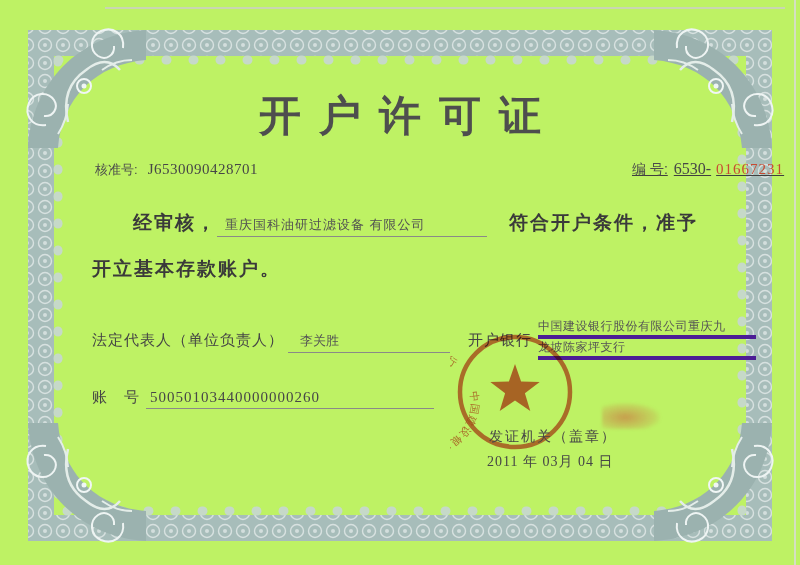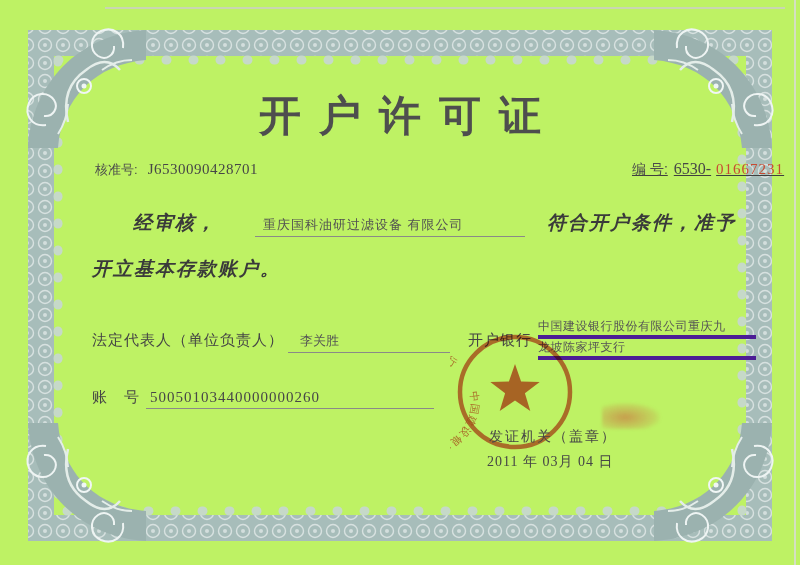--- a/index.html
+++ b/index.html
@@ -21,23 +21,23 @@
   }
   .row{position:absolute;white-space:nowrap;}
   .row-approval{left:95px;top:160px;width:640px;}
   .lbl-sm{font-size:13px;color:#4c4c4c;}
   .val-serif{font-family:"Liberation Serif","DejaVu Serif",serif;font-size:15px;color:#474747;margin-left:10px;letter-spacing:.5px;}
   .serial-group{position:absolute;left:632px;top:160px;text-decoration:underline;}
   .serial-label{font-size:14px;color:#4c4c4c;}
   .serial-prefix{font-family:"Liberation Serif","DejaVu Serif",serif;font-size:16px;color:#474747;margin-left:6px;}
   .serial-red{font-family:"Liberation Serif","DejaVu Serif",serif;font-size:15px;color:#c84b33;margin-left:5px;letter-spacing:1px;}
 
-  .big{font-size:19px;font-weight:700;color:#3a3a3a;letter-spacing:2px;font-style:italic;}
+  .big{font-size:19px;font-weight:700;color:#3a3a3a;letter-spacing:2px;}
   .row-review{left:133px;top:210px;}
-  .field{display:inline-block;border-bottom:1px solid #8a8a88;vertical-align:baseline;margin-left:38px;}
+  .field{display:inline-block;border-bottom:1px solid #8a8a88;vertical-align:baseline;}
   .company-field{width:262px;font-size:13px;font-weight:400;color:#525252;padding:0 0 2px 8px;letter-spacing:1px;}
   .after-company{margin-left:22px;}
   .row-line2{left:92px;top:256px;}
 
   .row-rep{left:92px;top:320px;}
   .lbl-md{font-size:15px;color:#454545;letter-spacing:1px;}
   .rep-field{width:150px;font-size:13px;color:#555;padding:0 0 2px 12px;margin-left:4px;}
   .bank-label{margin-left:18px;}
   .bank-block{display:inline-block;vertical-align:middle;width:218px;margin-left:6px;transform:translateY(-2px);}
   .bank-line{display:block;border-bottom:4px solid #4c1d95;font-size:12px;color:#555;line-height:16px;padding-bottom:1px;letter-spacing:.5px;}

